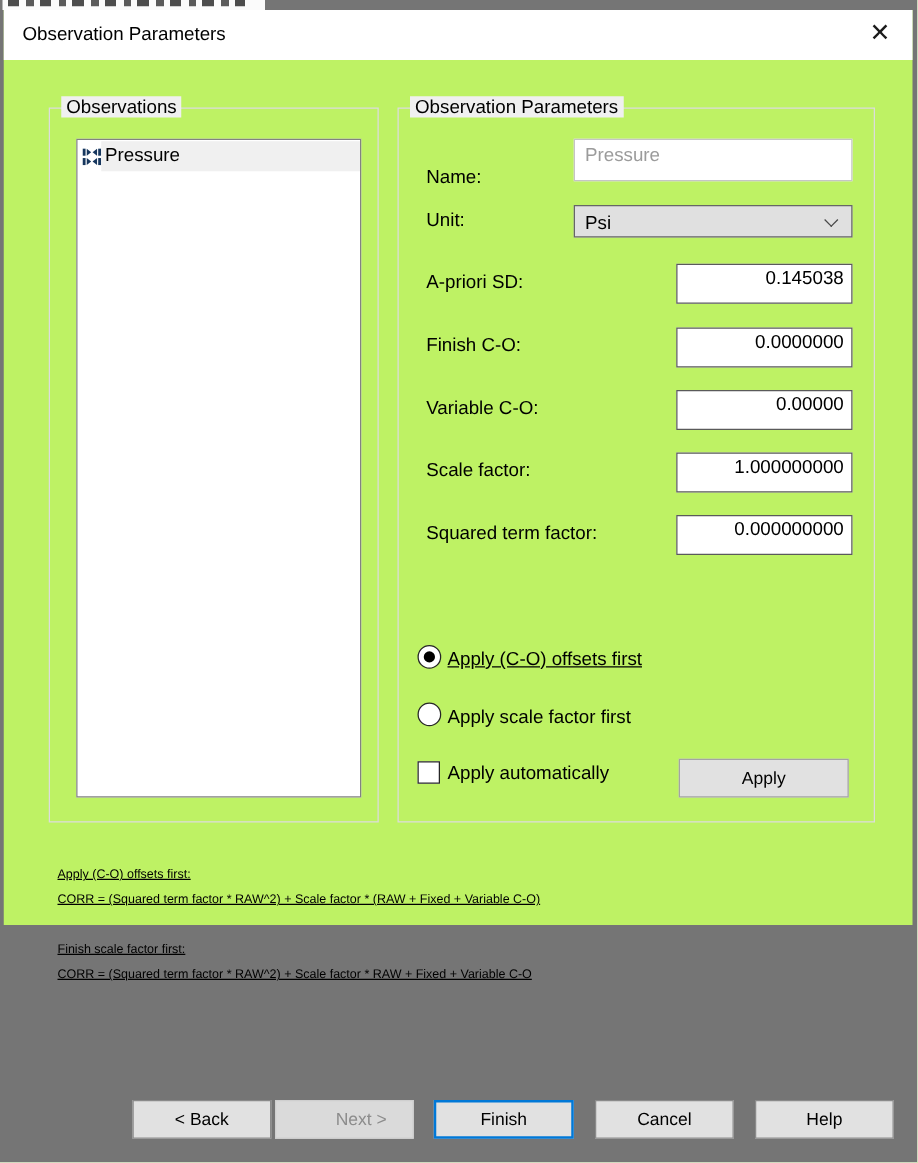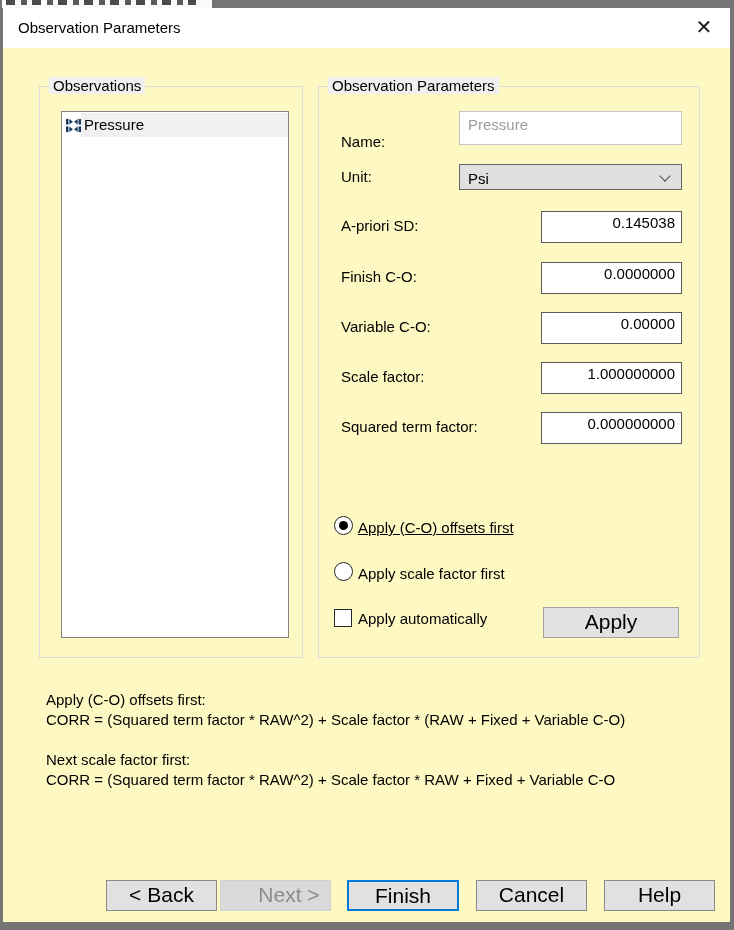--- a/index.html
+++ b/index.html
@@ -6,21 +6,21 @@
   html,body { background:#fff; }
   body { font-family:"Liberation Sans", sans-serif; font-size:15px; color:#000; }
 
   #root { position:relative; width:734px; height:930px; background:#757575; overflow:hidden; }
 
   
   .bg-fragment { position:absolute; left:2px; top:0; width:210px; height:8px; background:#fbfbfb; }
   .bg-fragment .marks { position:absolute; left:4px; top:0; width:190px; height:5px;
     background:repeating-linear-gradient(90deg,#4c4c4c 0 9px, transparent 9px 15px, #5a5a5a 15px 21px, transparent 21px 26px); }
 
-  .dialog { position:absolute; left:3px; top:8px; width:727px; height:914px; background:#fef9c3; }
+  .dialog { position:absolute; left:3px; top:8px; width:727px; height:732px; background:#bef264; }
 
   .titlebar { position:absolute; left:0; top:0; width:727px; height:40px; background:#ffffff; }
   .title { position:absolute; left:15px; top:0; line-height:40px; font-size:15px; color:#000; }
   .close-btn { position:absolute; right:4px; top:0; width:44px; height:40px; text-align:center;
     line-height:38px; font-size:20px; color:#1a1a1a; cursor:default; }
 
   .groupbox { position:absolute; border:1px solid #dcdcdc; }
   .groupbox > .glabel { position:absolute; left:9px; top:-10px; background:#f0f0f0; padding:0 4px; font-size:15px; }
 
   #group-observations { left:36px; top:78px; width:264px; height:572px; }
@@ -46,24 +46,24 @@
 
   .radio { position:absolute; left:15px; width:19px; height:19px; border:1px solid #262626;
     border-radius:50%; background:#fff; }
   .radio .dot { position:absolute; left:4px; top:4px; width:9px; height:9px; border-radius:50%; background:#000; display:none; }
   .radio.checked .dot { display:block; }
   .rlabel, .cklabel { position:absolute; left:39px; font-size:15px; line-height:20px; }
 
   .checkbox { position:absolute; left:15px; top:522px; width:18px; height:18px; border:1px solid #262626; background:#fff; }
 
   .btn { position:absolute; height:31px; background:#e1e1e1; border:1px solid #8a8a8a;
-    font-family:"Liberation Sans",sans-serif; font-size:21px; color:#000; text-align:center; line-height:28px; cursor:default; }
+    font-family:"Liberation Sans",sans-serif; font-size:14px; color:#000; text-align:center; line-height:28px; cursor:default; }
   .btn.apply { left:224px; top:520px; width:136px; border-color:#a3a3a3; }
 
-  .formulas { position:absolute; left:43px; top:682px; width:660px; line-height:20px; font-size:15px; color:#000; }
+  .formulas { position:absolute; left:43px; top:682px; width:660px; line-height:20px; font-size:10px; color:#000;text-decoration:underline; }
   .formulas .para2 { margin-top:20px; }
 
   .footer-btn { top:872px; width:111px; }
   .btn.back   { left:103px; }
   .btn.next   { left:217px; background:#dadada; border-color:#cfcfcf; color:#8c8c8c;padding-left:27px; }
   .btn.finish { left:344px; width:112px; border:2px solid #0078d7; line-height:27px; }
   .btn.cancel { left:473px; }
   .btn.help   { left:601px; }
 </style>
 </head>
@@ -142,21 +142,21 @@
 
       <div class="checkbox"></div>
       <span class="cklabel" style="top:522px;">Apply automatically</span>
 
       <div class="btn apply">Apply</div>
     </div>
 
     <div class="formulas">
       <div>Apply (C-O) offsets first:</div>
       <div>CORR = (Squared term factor * RAW^2) + Scale factor * (RAW + Fixed + Variable C-O)</div>
-      <div class="para2">Next scale factor first:</div>
+      <div class="para2">Finish scale factor first:</div>
       <div>CORR = (Squared term factor * RAW^2) + Scale factor * RAW + Fixed + Variable C-O</div>
     </div>
 
     <div class="btn footer-btn back">&lt; Back</div>
     <div class="btn footer-btn next">Next &gt;</div>
     <div class="btn footer-btn finish">Finish</div>
     <div class="btn footer-btn cancel">Cancel</div>
     <div class="btn footer-btn help">Help</div>
 
   </div>

